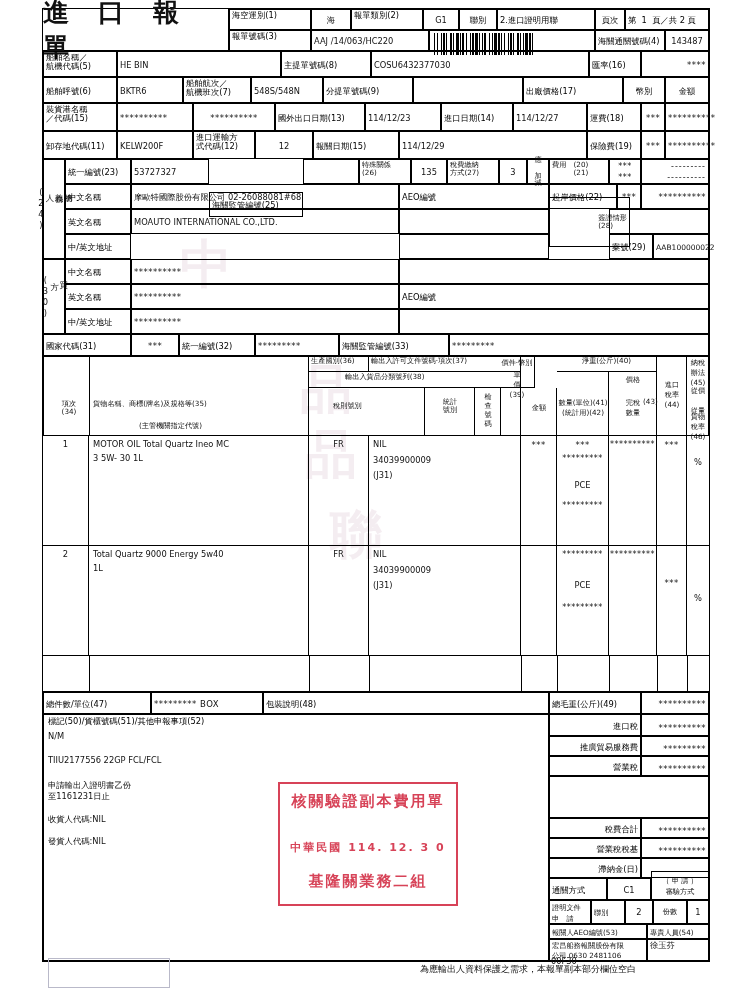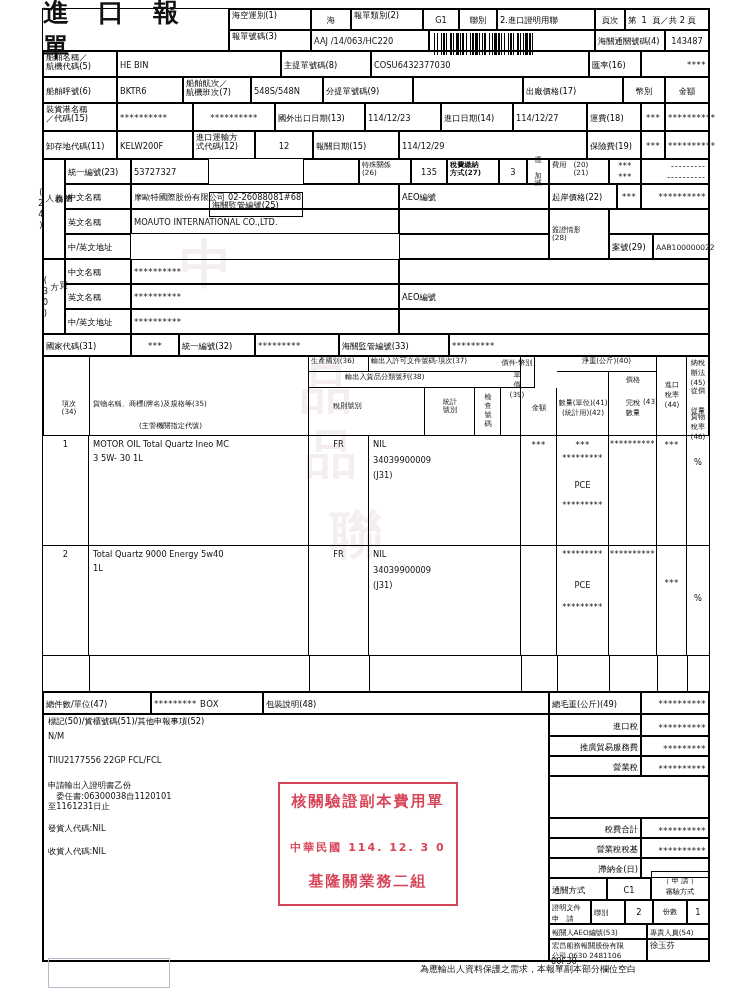--- a/index.html
+++ b/index.html
@@ -176,21 +176,21 @@
 (24)</span>
     </div>
 
     <div class="cell b pad lbl" style="left:22px;top:150px;width:66px;height:25px;line-height:23px;"><span>統一編號(23)</span></div>
     <div class="cell b pad val" style="left:88px;top:150px;width:78px;height:25px;line-height:23px;"><span>53727327</span></div>
     <div class="cell b pad lbl" style="left:166px;top:150px;width:94px;height:25px;line-height:23px;margin-top:33px;"><span>海關監管編號(25)</span></div>
     <div class="cell b pad val" style="left:260px;top:150px;width:56px;height:25px;line-height:23px;"><span></span></div>
     <div class="cell b pad tiny" style="left:316px;top:150px;width:52px;height:25px;white-space:pre-line;"><span>特殊關係
 (26)</span></div>
     <div class="cell b pad val ctr" style="left:368px;top:150px;width:36px;height:25px;line-height:23px;"><span>135</span></div>
-    <div class="cell b pad tiny" style="left:404px;top:150px;width:52px;height:25px;white-space:pre-line;font-weight:bold;"><span>稅費繳納
+    <div class="cell b pad tiny" style="left:404px;top:150px;width:52px;height:25px;white-space:pre-line;"><span>稅費繳納
 方式(27)</span></div>
     <div class="cell b pad val ctr" style="left:456px;top:150px;width:28px;height:25px;line-height:23px;"><span>3</span></div>
     <div class="cell b" style="left:484px;top:150px;width:22px;height:25px;display:flex;align-items:center;justify-content:center;">
       <span class="tiny" style="white-space:pre-line;text-align:center;">應
 
 加
 減</span>
     </div>
     <div class="cell b pad tiny" style="left:506px;top:150px;width:60px;height:25px;white-space:pre-line;"><span>費用　(20)
 　　　(21)</span></div>
@@ -206,21 +206,21 @@
     <div class="cell b pad lbl" style="left:22px;top:175px;width:66px;height:25px;line-height:23px;"><span>中文名稱</span></div>
     <div class="cell b pad val" style="left:88px;top:175px;width:268px;height:25px;line-height:23px;"><span>摩歐特國際股份有限公司 02-26088081#68</span></div>
     <div class="cell b pad lbl" style="left:356px;top:175px;width:150px;height:25px;line-height:23px;"><span>AEO編號</span></div>
     <div class="cell b pad lbl" style="left:506px;top:175px;width:68px;height:25px;line-height:23px;"><span>起岸價格(22)</span></div>
     <div class="cell b pad val ctr" style="left:574px;top:175px;width:24px;height:25px;line-height:23px;"><span class="ast">***</span></div>
     <div class="cell b pad val rt" style="left:598px;top:175px;width:68px;height:25px;line-height:23px;"><span class="ast">**********</span></div>
 
     <div class="cell b pad lbl" style="left:22px;top:200px;width:66px;height:25px;line-height:23px;"><span>英文名稱</span></div>
     <div class="cell b pad val" style="left:88px;top:200px;width:268px;height:25px;line-height:23px;"><span>MOAUTO INTERNATIONAL CO.,LTD.</span></div>
     <div class="cell b pad lbl" style="left:356px;top:200px;width:150px;height:25px;"></div>
-    <div class="cell b pad tiny" style="left:506px;top:200px;width:60px;height:50px;white-space:pre-line;display:flex;align-items:center;"><span>簽證情形
+    <div class="cell b pad tiny" style="left:506px;top:188px;width:81px;height:50px;white-space:pre-line;display:flex;align-items:center;justify-content:flex-end;"><span>簽證情形
 (28)</span></div>
     <div class="cell b pad lbl" style="left:566px;top:200px;width:100px;height:25px;"></div>
 
     <div class="cell b pad lbl" style="left:22px;top:225px;width:66px;height:25px;line-height:23px;"><span>中/英文地址</span></div>
     <div class="cell b pad lbl" style="left:356px;top:225px;width:150px;height:25px;"></div>
     <div class="cell b pad lbl" style="left:566px;top:225px;width:44px;height:25px;line-height:23px;"><span>案號(29)</span></div>
     <div class="cell b pad val" style="left:610px;top:225px;width:56px;height:25px;line-height:23px;font-size:7.5px;"><span>AAB100000022</span></div>
 
     <div class="cell b" style="left:0;top:250px;width:22px;height:75px;display:flex;align-items:center;justify-content:center;">
       <span class="vert" style="white-space:pre-line;">買
@@ -406,24 +406,23 @@
     <div class="cell b pad val" style="left:108px;top:683px;width:112px;height:22px;line-height:20px;"><span class="ast">********* BOX</span></div>
     <div class="cell b pad lbl" style="left:220px;top:683px;width:286px;height:22px;line-height:20px;"><span>包裝說明(48)</span></div>
     <div class="cell b pad lbl" style="left:506px;top:683px;width:92px;height:22px;line-height:20px;"><span>總毛重(公斤)(49)</span></div>
     <div class="cell b pad val rt" style="left:598px;top:683px;width:68px;height:22px;line-height:20px;"><span class="ast">**********</span></div>
 
     <div class="cell b" style="left:0;top:705px;width:506px;height:247px;">
       <div class="lbl" style="padding:2px 4px;">標記(50)/貨櫃號碼(51)/其他申報事項(52)</div>
       <div class="val" style="padding:4px 4px 0;">N/M</div>
       <div class="val" style="padding:14px 4px 0;">TIIU2177556 22GP FCL/FCL</div>
       <div class="val" style="padding:16px 4px 0;">申請輸出入證明書乙份</div>
-      <div class="val" style="padding:1px 4px 0;">　委任書:06300038自1120101</div>
       <div class="val" style="padding:1px 4px 0;">至1161231日止</div>
+      <div class="val" style="padding:14px 4px 0;">收貨人代碼:NIL</div>
       <div class="val" style="padding:12px 4px 0;">發貨人代碼:NIL</div>
-      <div class="val" style="padding:14px 4px 0;">收貨人代碼:NIL</div>
     </div>
 
     <div class="cell b pad lbl rt" style="left:506px;top:705px;width:92px;height:22px;line-height:20px;"><span>進口稅</span></div>
     <div class="cell b pad rt" style="left:598px;top:705px;width:68px;height:22px;line-height:20px;"><span class="ast">**********</span></div>
     <div class="cell b pad lbl rt" style="left:506px;top:727px;width:92px;height:20px;line-height:18px;"><span>推廣貿易服務費</span></div>
     <div class="cell b pad rt" style="left:598px;top:727px;width:68px;height:20px;line-height:18px;"><span class="ast">*********</span></div>
     <div class="cell b pad lbl rt" style="left:506px;top:747px;width:92px;height:20px;line-height:18px;"><span>營業稅</span></div>
     <div class="cell b pad rt" style="left:598px;top:747px;width:68px;height:20px;line-height:18px;"><span class="ast">**********</span></div>
 
     <div class="cell b" style="left:506px;top:767px;width:160px;height:42px;"></div>

